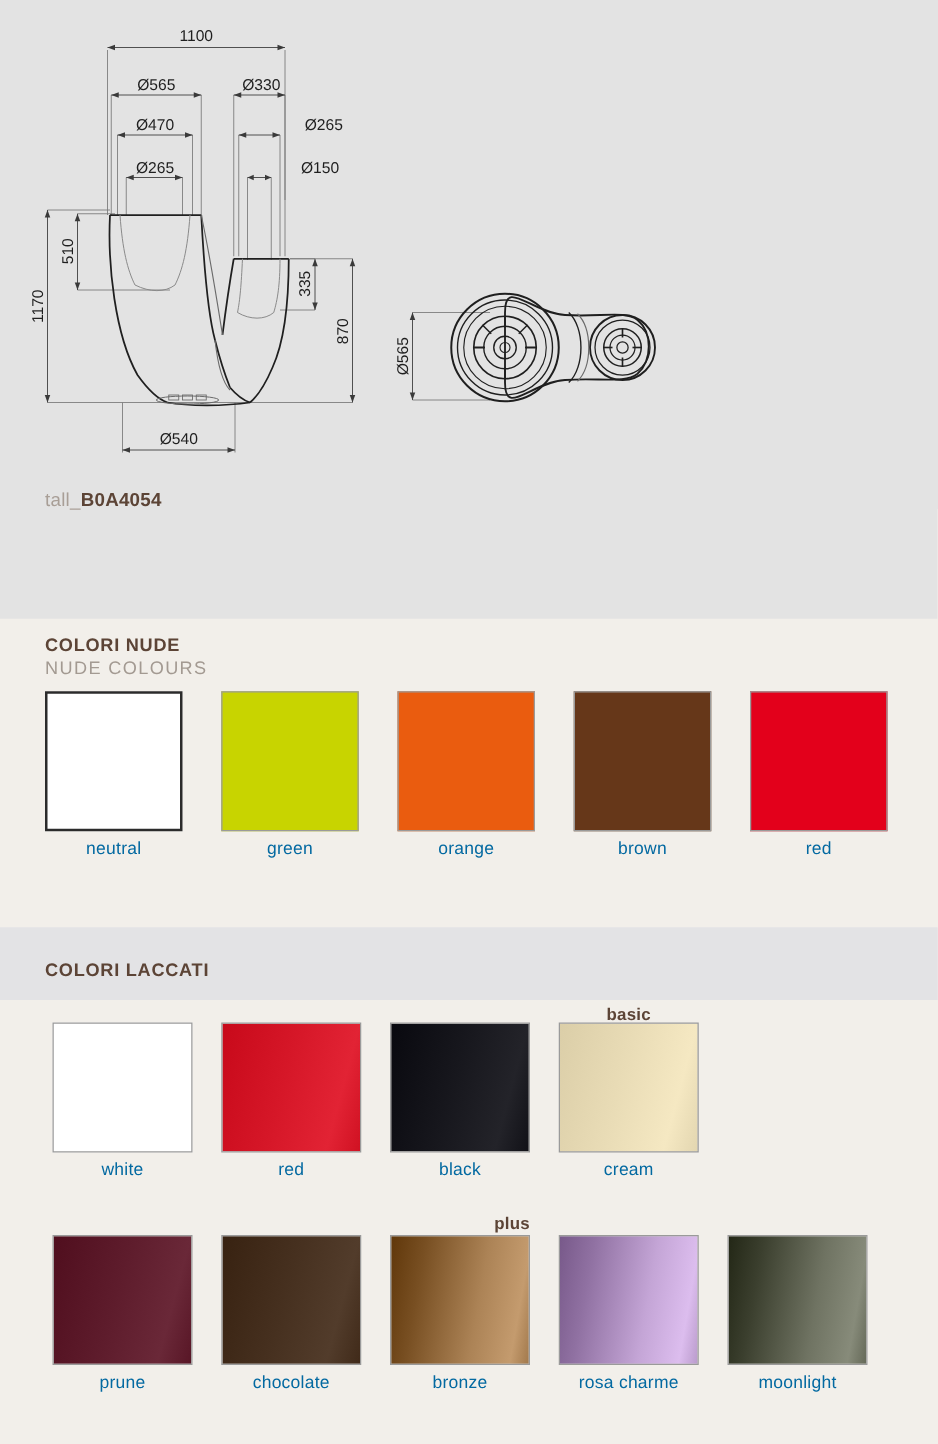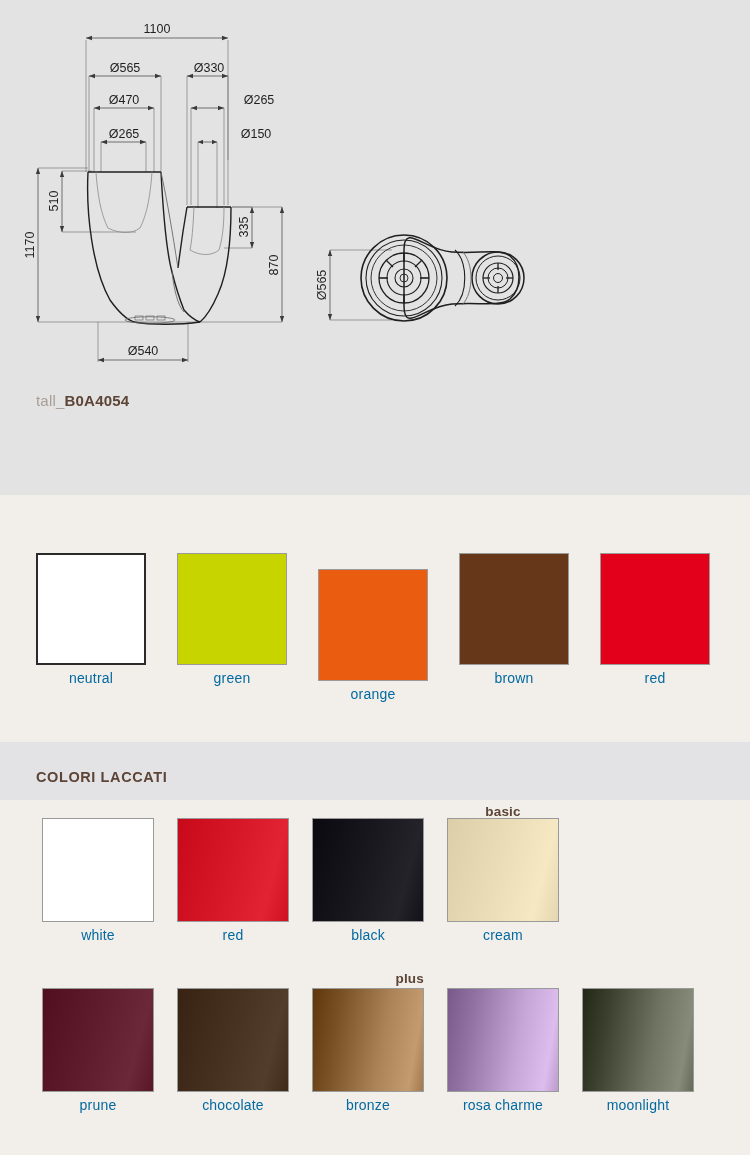--- a/index.html
+++ b/index.html
@@ -308,33 +308,35 @@
     </g>
   </svg>
 
   <div class="product-code">
     <span class="pc-prefix">tall_</span><span class="pc-id">B0A4054</span>
   </div>
 </div>
 
 <div class="section-head" id="head-nude">
   <div class="sh-inner">
+    <div class="sh-title">COLORI NUDE</div>
+    <div class="sh-sub">NUDE COLOURS</div>
   </div>
 </div>
 
 <div class="swatch-row" id="row-nude">
     <div class="swatch" style="left: 36px;">
       <div class="chip chip-dark-border" style="background: rgb(255, 255, 255);"></div>
       <div class="caption">neutral</div>
     </div>
     <div class="swatch" style="left: 177px;">
       <div class="chip" style="background: rgb(200, 212, 0);"></div>
       <div class="caption">green</div>
     </div>
-    <div class="swatch" style="left: 318px; margin-top: 16px;">
+    <div class="swatch" style="left: 318px;">
       <div class="chip" style="background: rgb(234, 92, 15);"></div>
       <div class="caption">orange</div>
     </div>
     <div class="swatch" style="left: 459px;">
       <div class="chip" style="background: rgb(102, 55, 25);"></div>
       <div class="caption">brown</div>
     </div>
     <div class="swatch" style="left: 600px;">
       <div class="chip" style="background: rgb(227, 0, 27);"></div>
       <div class="caption">red</div>

